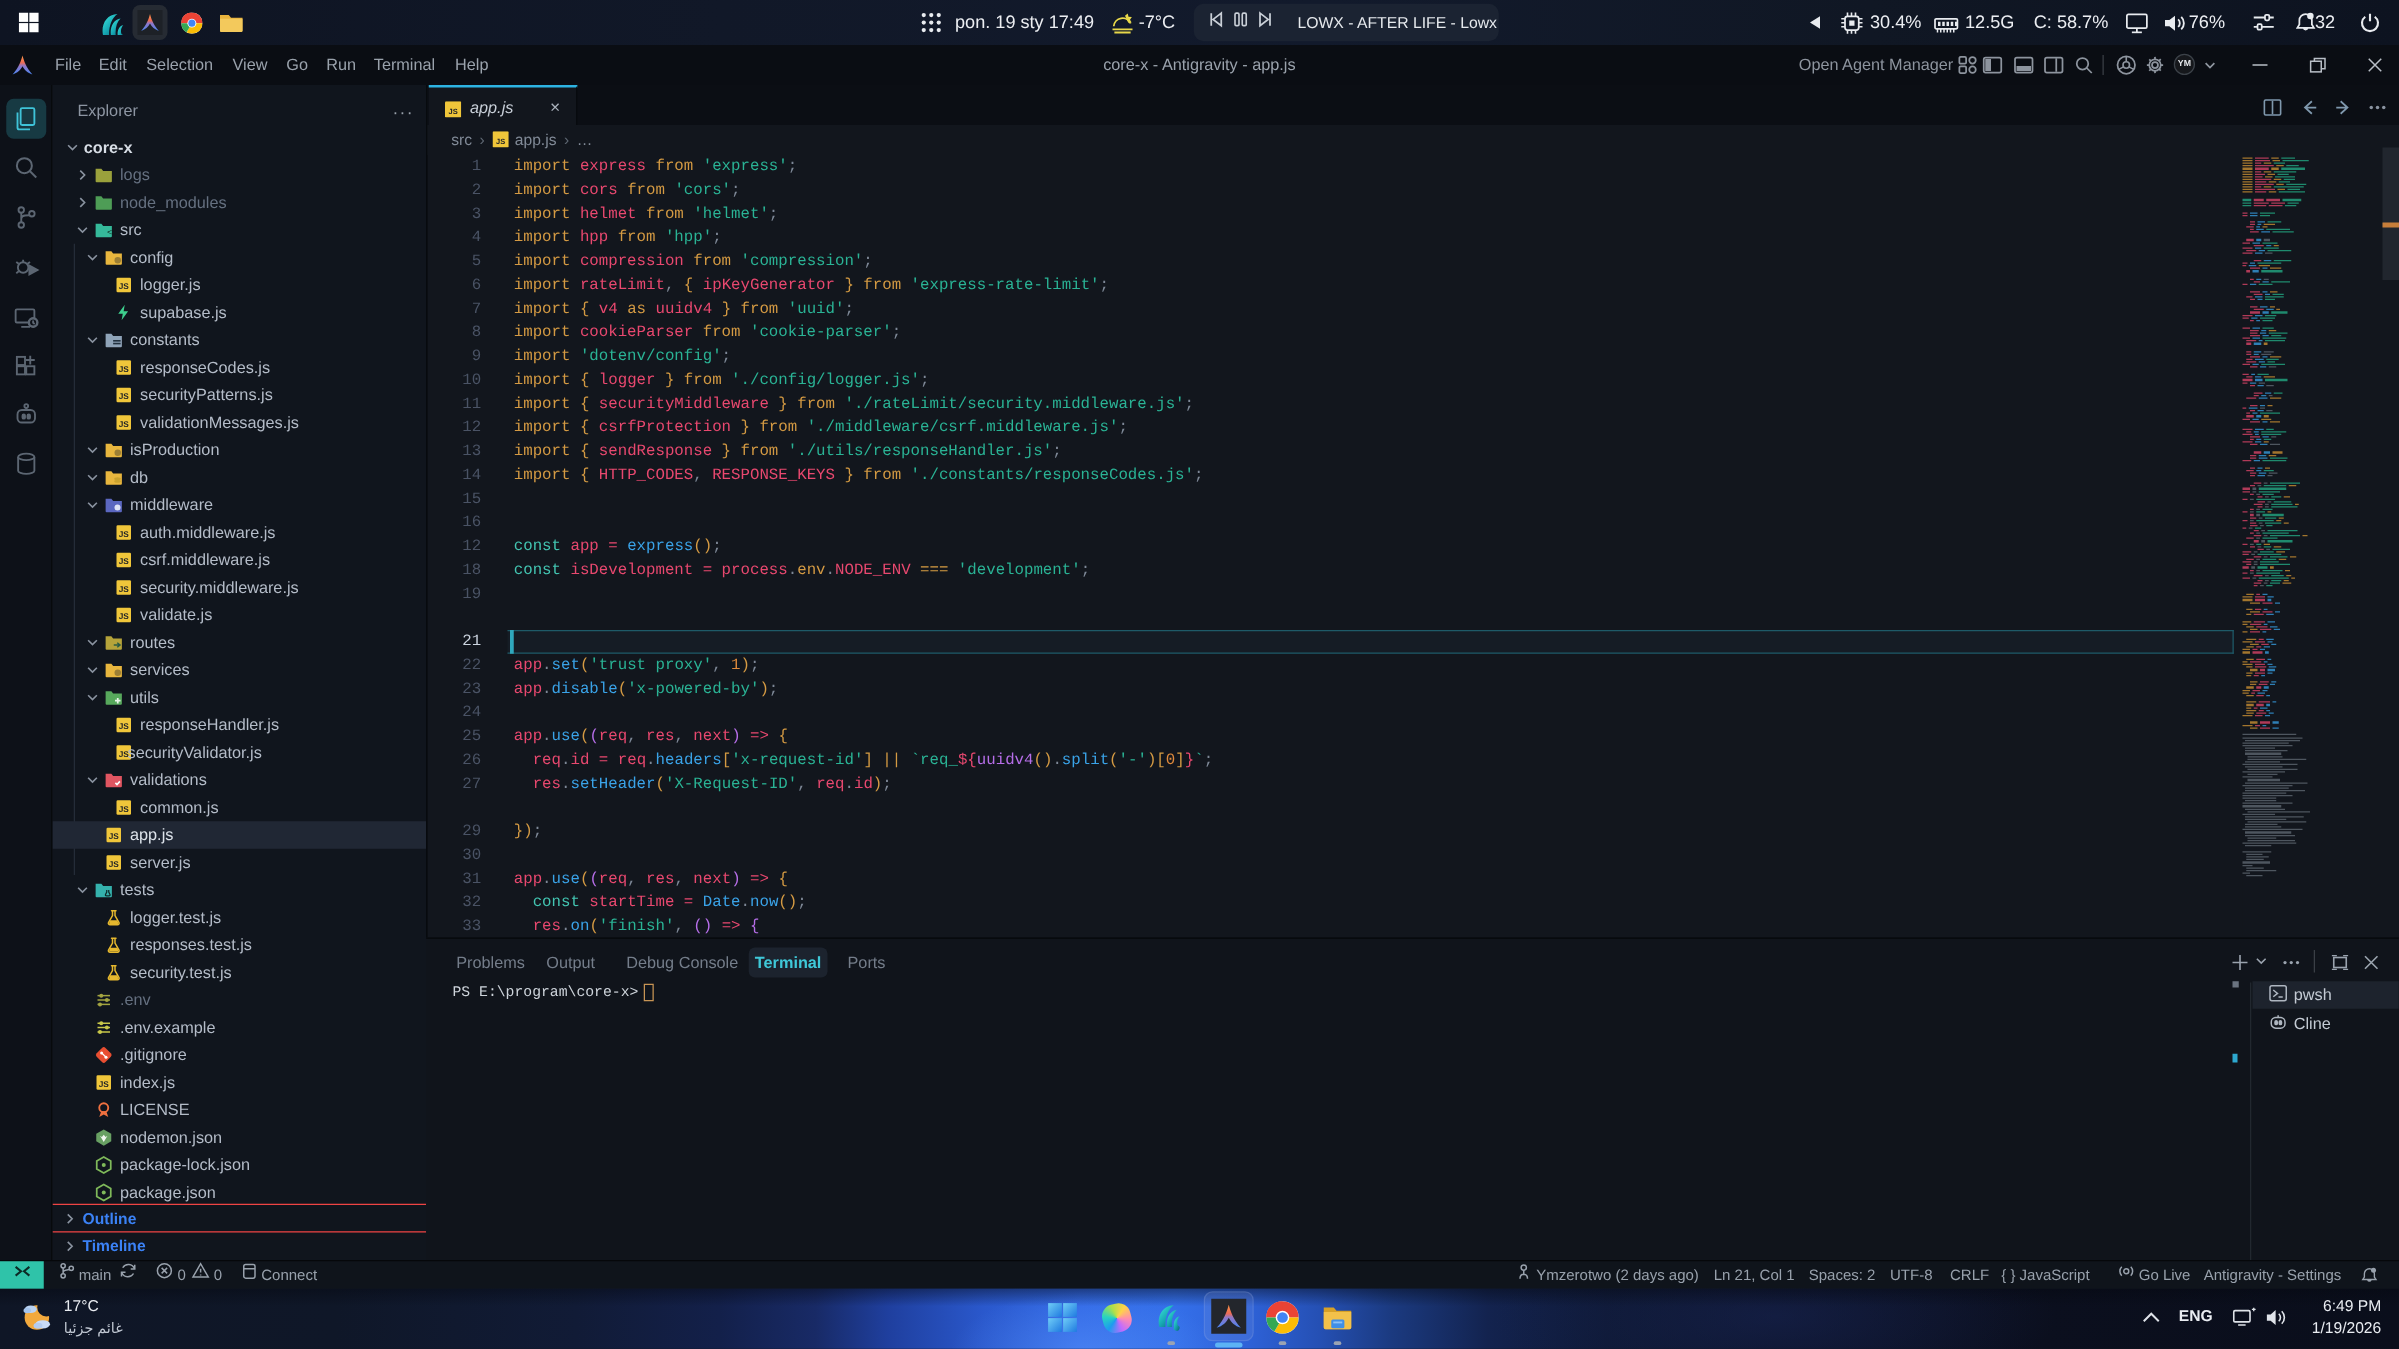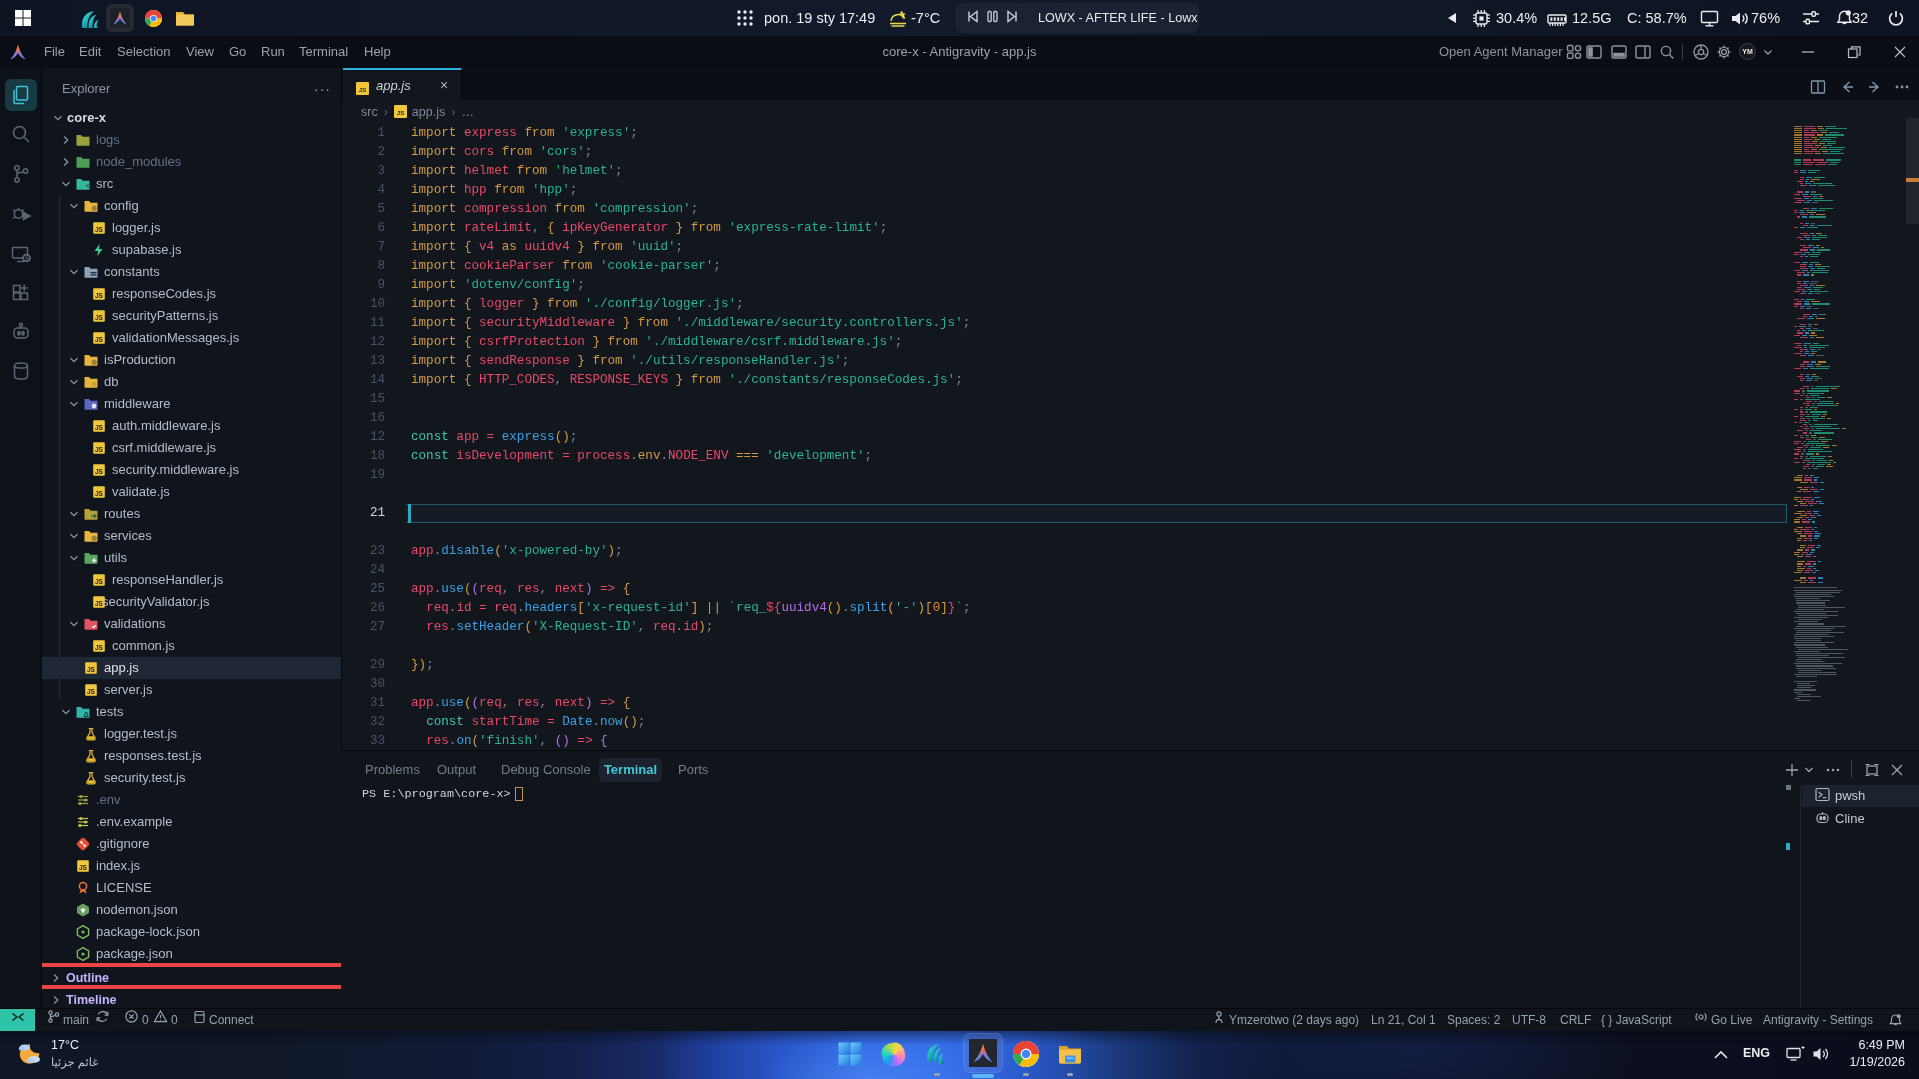--- a/index.html
+++ b/index.html
@@ -20,21 +20,21 @@
 .trow{position:absolute;left:0;width:299px;height:22px}
 .trow.sel{background:#202734}
 .trow .tchev{position:absolute;top:3px}
 .trow .ticon{position:absolute;top:3px}
 .trow .tlabel{position:absolute;top:0;height:22px;line-height:22px;font-size:13px;color:#b4bcc8;white-space:nowrap}
 .trow.dim .tlabel{color:#657080}
 .trow.root .tlabel{color:#d7dde5;font-weight:bold}
 .trow.sel .tlabel{color:#dde3ea}
 #treewrap{position:absolute;left:0;top:0;width:299px;height:895px}
 .guide{position:absolute;width:1px;background:#242c38}
-.sechdr{position:absolute;left:0;width:299px;height:22px;border-top:4px solid #ef4444;color:#c4b5fd;font-weight:bold;font-size:12.5px}
+.sechdr{position:absolute;left:0;width:299px;height:22px;border-top:1px solid #ef4444;color:#3b82f6;font-weight:bold;font-size:12.5px}
 .sechdr .ch{position:absolute;left:6px;top:3px}
 .sechdr .tx{position:absolute;left:24px;top:0;height:22px;line-height:22px}
 
 #editor{position:absolute;left:341px;top:68px;width:1578px;height:682px;background:#12161d;border-left:1px solid #05070a}
 #tabbar{position:absolute;left:0;top:0;width:1578px;height:32px;background:#0b0e14}
 #tab1{position:absolute;left:1px;top:0;width:119px;height:32px;background:#12161d;border-top:2px solid #2db3e2;border-right:1px solid #05070a}
 #tab1 .jsq{position:absolute;left:13px;top:9px}
 #tab1 .nm{position:absolute;left:33px;top:0;line-height:31px;font-size:13px;font-style:italic;color:#c8cfd8}
 #tab1 .cl{position:absolute;left:97px;top:0;line-height:31px;font-size:14px;color:#aab2bc}
 #breadcrumb{position:absolute;left:0;top:32px;width:1578px;height:24px;background:#12161d;color:#818a97;font-size:12.5px;line-height:24px}
@@ -788,30 +788,31 @@
       <div class="crow" style="top:0.0px"><span class="lnum">1</span><span class="ctext"><i class="k">import </i><i class="p">express </i><i class="k">from </i><i class="s">'express'</i><i class="g">;</i></span></div>
 <div class="crow" style="top:19.0px"><span class="lnum">2</span><span class="ctext"><i class="k">import </i><i class="p">cors </i><i class="k">from </i><i class="s">'cors'</i><i class="g">;</i></span></div>
 <div class="crow" style="top:38.0px"><span class="lnum">3</span><span class="ctext"><i class="k">import </i><i class="p">helmet </i><i class="k">from </i><i class="s">'helmet'</i><i class="g">;</i></span></div>
 <div class="crow" style="top:57.0px"><span class="lnum">4</span><span class="ctext"><i class="k">import </i><i class="p">hpp </i><i class="k">from </i><i class="s">'hpp'</i><i class="g">;</i></span></div>
 <div class="crow" style="top:76.0px"><span class="lnum">5</span><span class="ctext"><i class="k">import </i><i class="p">compression </i><i class="k">from </i><i class="s">'compression'</i><i class="g">;</i></span></div>
 <div class="crow" style="top:95.0px"><span class="lnum">6</span><span class="ctext"><i class="k">import </i><i class="p">rateLimit</i><i class="g">, </i><i class="k">{ </i><i class="p">ipKeyGenerator</i><i class="k"> } from </i><i class="s">'express-rate-limit'</i><i class="g">;</i></span></div>
 <div class="crow" style="top:114.0px"><span class="lnum">7</span><span class="ctext"><i class="k">import { </i><i class="p">v4</i><i class="k"> as </i><i class="p">uuidv4</i><i class="k"> } from </i><i class="s">'uuid'</i><i class="g">;</i></span></div>
 <div class="crow" style="top:133.0px"><span class="lnum">8</span><span class="ctext"><i class="k">import </i><i class="p">cookieParser </i><i class="k">from </i><i class="s">'cookie-parser'</i><i class="g">;</i></span></div>
 <div class="crow" style="top:152.0px"><span class="lnum">9</span><span class="ctext"><i class="k">import </i><i class="s">'dotenv/config'</i><i class="g">;</i></span></div>
 <div class="crow" style="top:171.0px"><span class="lnum">10</span><span class="ctext"><i class="k">import { </i><i class="p">logger</i><i class="k"> } from </i><i class="s">'./config/logger.js'</i><i class="g">;</i></span></div>
-<div class="crow" style="top:190.0px"><span class="lnum">11</span><span class="ctext"><i class="k">import { </i><i class="p">securityMiddleware</i><i class="k"> } from </i><i class="s">'./middleware/security.controllers.js'</i><i class="g">;</i></span></div>
+<div class="crow" style="top:190.0px"><span class="lnum">11</span><span class="ctext"><i class="k">import { </i><i class="p">securityMiddleware</i><i class="k"> } from </i><i class="s">'./rateLimit/security.middleware.js'</i><i class="g">;</i></span></div>
 <div class="crow" style="top:209.0px"><span class="lnum">12</span><span class="ctext"><i class="k">import { </i><i class="p">csrfProtection</i><i class="k"> } from </i><i class="s">'./middleware/csrf.middleware.js'</i><i class="g">;</i></span></div>
 <div class="crow" style="top:228.0px"><span class="lnum">13</span><span class="ctext"><i class="k">import { </i><i class="p">sendResponse</i><i class="k"> } from </i><i class="s">'./utils/responseHandler.js'</i><i class="g">;</i></span></div>
 <div class="crow" style="top:247.0px"><span class="lnum">14</span><span class="ctext"><i class="k">import { </i><i class="p">HTTP_CODES</i><i class="g">, </i><i class="p">RESPONSE_KEYS</i><i class="k"> } from </i><i class="s">'./constants/responseCodes.js'</i><i class="g">;</i></span></div>
 <div class="crow" style="top:266.0px"><span class="lnum">15</span></div>
 <div class="crow" style="top:285.0px"><span class="lnum">16</span></div>
 <div class="crow" style="top:304.0px"><span class="lnum">12</span><span class="ctext"><i class="c">const </i><i class="p">app</i><i class="p"> = </i><i class="b">express</i><i class="k">()</i><i class="g">;</i></span></div>
 <div class="crow" style="top:323.0px"><span class="lnum">18</span><span class="ctext"><i class="c">const </i><i class="p">isDevelopment</i><i class="p"> = </i><i class="p">process</i><i class="g">.</i><i class="k">env</i><i class="g">.</i><i class="p">NODE_ENV</i><i class="k"> === </i><i class="s">'development'</i><i class="g">;</i></span></div>
 <div class="crow" style="top:342.0px"><span class="lnum">19</span></div>
 <div class="crow" style="top:380.0px"><span class="lnum cur">21</span></div>
+<div class="crow" style="top:399.0px"><span class="lnum">22</span><span class="ctext"><i class="p">app</i><i class="g">.</i><i class="b">set</i><i class="k">(</i><i class="s">'trust proxy'</i><i class="g">, </i><i class="o">1</i><i class="k">)</i><i class="g">;</i></span></div>
 <div class="crow" style="top:418.0px"><span class="lnum">23</span><span class="ctext"><i class="p">app</i><i class="g">.</i><i class="b">disable</i><i class="k">(</i><i class="s">'x-powered-by'</i><i class="k">)</i><i class="g">;</i></span></div>
 <div class="crow" style="top:437.0px"><span class="lnum">24</span></div>
 <div class="crow" style="top:456.0px"><span class="lnum">25</span><span class="ctext"><i class="p">app</i><i class="g">.</i><i class="b">use</i><i class="k">(</i><i class="u">(</i><i class="p">req</i><i class="g">, </i><i class="p">res</i><i class="g">, </i><i class="p">next</i><i class="u">)</i><i class="p"> =&gt; </i><i class="k">{</i></span></div>
 <div class="crow" style="top:475.0px"><span class="lnum">26</span><span class="ctext"><i class="w">  </i><i class="p">req</i><i class="g">.</i><i class="p">id</i><i class="p"> = </i><i class="p">req</i><i class="g">.</i><i class="b">headers</i><i class="k">[</i><i class="s">'x-request-id'</i><i class="k">]</i><i class="k"> || </i><i class="s">`req_</i><i class="p">${</i><i class="u">uuidv4</i><i class="k">()</i><i class="g">.</i><i class="b">split</i><i class="k">(</i><i class="s">'-'</i><i class="k">)[</i><i class="o">0</i><i class="k">]</i><i class="p">}</i><i class="s">`</i><i class="g">;</i></span></div>
 <div class="crow" style="top:494.0px"><span class="lnum">27</span><span class="ctext"><i class="w">  </i><i class="p">res</i><i class="g">.</i><i class="b">setHeader</i><i class="k">(</i><i class="s">'X-Request-ID'</i><i class="g">, </i><i class="p">req</i><i class="g">.</i><i class="p">id</i><i class="k">)</i><i class="g">;</i></span></div>
 <div class="crow" style="top:532.0px"><span class="lnum">29</span><span class="ctext"><i class="k">})</i><i class="g">;</i></span></div>
 <div class="crow" style="top:551.0px"><span class="lnum">30</span></div>
 <div class="crow" style="top:570.0px"><span class="lnum">31</span><span class="ctext"><i class="p">app</i><i class="g">.</i><i class="b">use</i><i class="k">(</i><i class="u">(</i><i class="p">req</i><i class="g">, </i><i class="p">res</i><i class="g">, </i><i class="p">next</i><i class="u">)</i><i class="p"> =&gt; </i><i class="k">{</i></span></div>
 <div class="crow" style="top:589.0px"><span class="lnum">32</span><span class="ctext"><i class="w">  </i><i class="c">const </i><i class="p">startTime</i><i class="p"> = </i><i class="b">Date</i><i class="g">.</i><i class="b">now</i><i class="k">()</i><i class="g">;</i></span></div>
 <div class="crow" style="top:608.0px"><span class="lnum">33</span><span class="ctext"><i class="w">  </i><i class="p">res</i><i class="g">.</i><i class="b">on</i><i class="k">(</i><i class="s">'finish'</i><i class="g">, </i><i class="u">()</i><i class="p"> =&gt; </i><i class="u">{</i></span></div>

